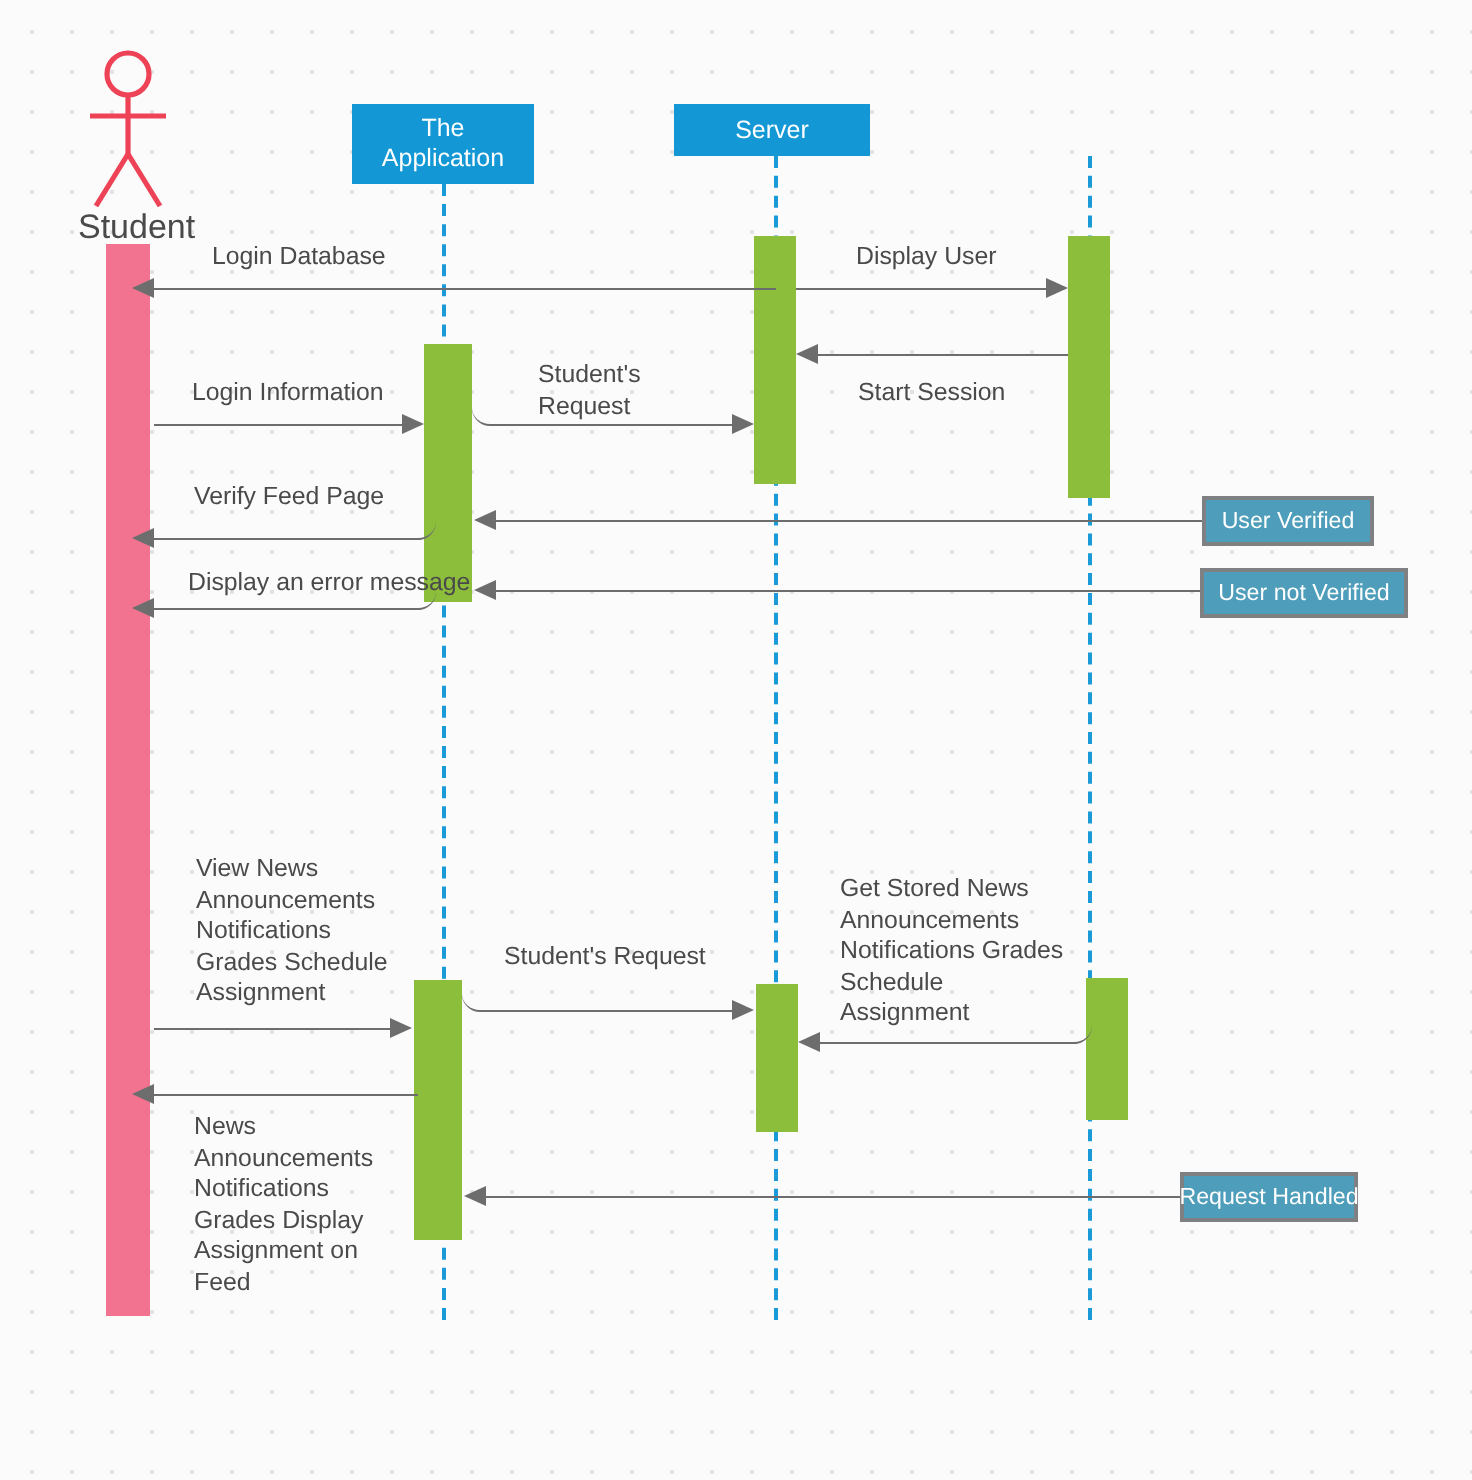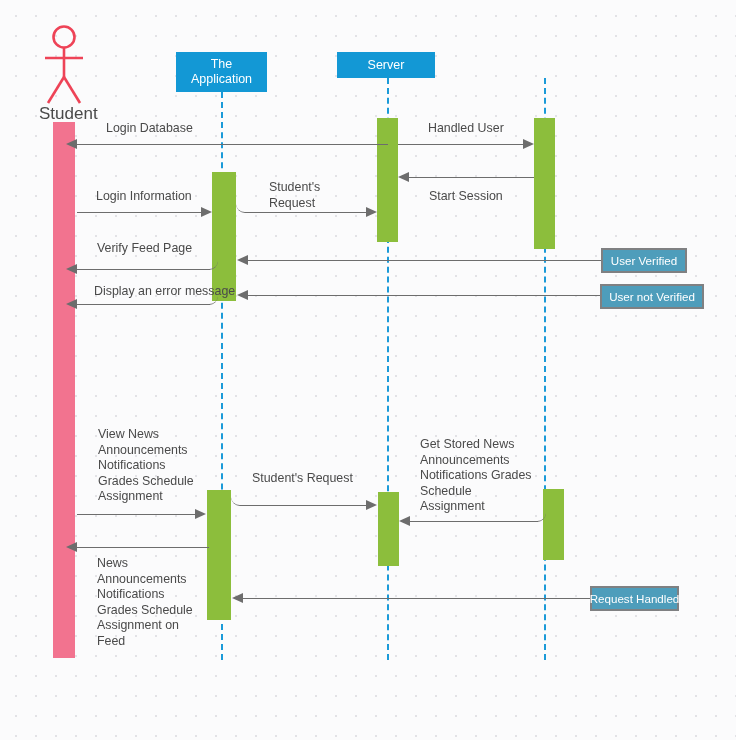--- a/index.html
+++ b/index.html
@@ -139,21 +139,21 @@
   <div class="act" style="left:378px;top:492px;width:21px;height:74px;"></div>
 
   <div class="lifeline" style="left:544px;top:78px;height:582px;"></div>
   <div class="act" style="left:534px;top:118px;width:21px;height:131px;"></div>
   <div class="act" style="left:543px;top:489px;width:21px;height:71px;"></div>
 
   <div class="lbl" style="left:106px;top:121px;">Login Database</div>
   <div class="msg" style="left:77px;top:144px;width:311px;"></div>
   <div class="arrow arrow-l" style="left:66px;top:139px;"></div>
 
-  <div class="lbl" style="left:428px;top:121px;">Handled User</div>
+  <div class="lbl" style="left:428px;top:121px;">Display User</div>
   <div class="msg" style="left:398px;top:144px;width:126px;"></div>
   <div class="arrow arrow-r" style="left:523px;top:139px;"></div>
 
   <div class="lbl" style="left:429px;top:189px;">Start Session</div>
   <div class="msg" style="left:409px;top:177px;width:125px;"></div>
   <div class="arrow arrow-l" style="left:398px;top:172px;"></div>
 
   <div class="lbl" style="left:96px;top:189px;">Login Information</div>
   <div class="msg" style="left:77px;top:212px;width:125px;"></div>
   <div class="arrow arrow-r" style="left:201px;top:207px;"></div>
@@ -200,21 +200,21 @@
  Notifications Grades
 Schedule
 Assignment</div>
   <div class="msg" style="left:410px;top:521px;width:128px;"></div>
   <div class="elbow" style="left:537px;top:512.4px;"></div>
   <div class="arrow arrow-l" style="left:399px;top:516px;"></div>
 
   <div class="lbl" style="left:97px;top:556px;">News
 Announcements
 Notifications
-Grades Schedule
+Grades Display
 Assignment on
 Feed</div>
   <div class="msg" style="left:77px;top:547px;width:132px;"></div>
   <div class="arrow arrow-l" style="left:66px;top:542px;"></div>
 
   <div class="msg" style="left:243px;top:598px;width:349px;"></div>
   <div class="arrow arrow-l" style="left:232px;top:593px;"></div>
   <div class="note" style="left:590px;top:586px;width:89px;height:25px;">Request Handled</div>
 
 </div>

